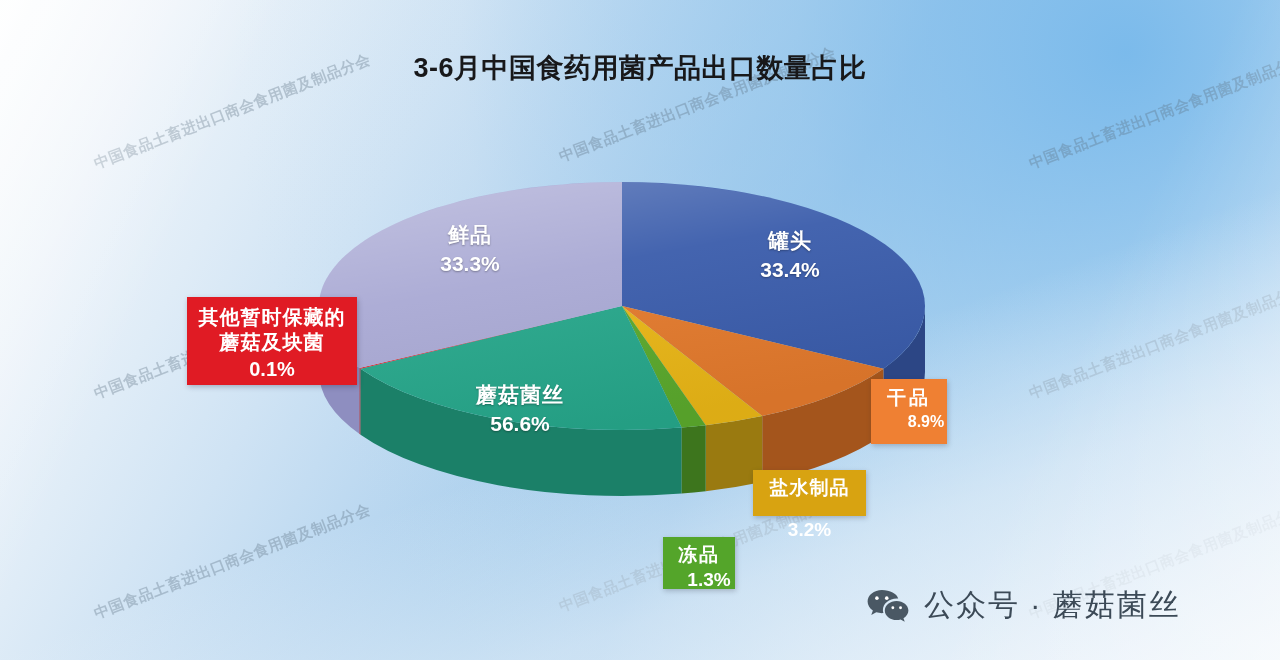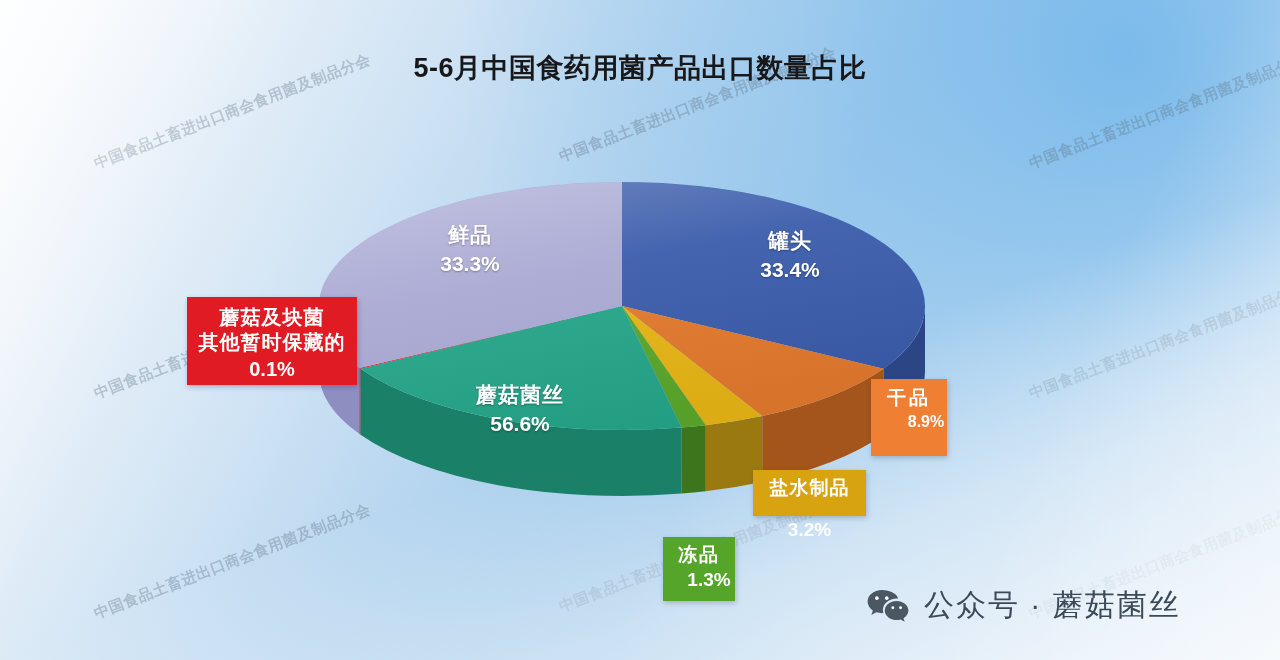--- a/index.html
+++ b/index.html
@@ -119,41 +119,41 @@
     width: 170px; height: 88px;
     background: #e01b24;
     padding-top: 8px;
     box-shadow: 1px 2px 5px rgba(40,40,60,0.28);
   }
   #callout-other .nm { font-size: 20px; line-height: 1.26; }
   #callout-other .pc { font-size: 20px; margin-top: 2px; }
 
   #callout-dried {
     left: 871px; top: 379px;
-    width: 76px; height: 77px;
+    width: 76px; height: 65px;
     background: #ef8033;
     padding-top: 7px;
     box-shadow: 1px 2px 5px rgba(40,40,60,0.25);
   }
   #callout-dried .nm { font-size: 19px; letter-spacing: 3px; }
   #callout-dried .pc { font-size: 16px; margin-top: 2px; margin-left: 34px; }
 
   #callout-brine {
     left: 753px; top: 470px;
     width: 113px; height: 46px;
     background: #d8a311;
     padding-top: 6px;
     box-shadow: 1px 2px 5px rgba(40,40,60,0.25);
   }
   #callout-brine .nm { font-size: 19px; letter-spacing: 1px; }
   #callout-brine .pc { font-size: 19px; margin-top: 18px; }
 
   #callout-frozen {
     left: 663px; top: 537px;
-    width: 72px; height: 64px;
+    width: 72px; height: 52px;
     background: #54a52a;
     padding-top: 6px;
     box-shadow: 1px 2px 5px rgba(40,40,60,0.25);
   }
   #callout-frozen .nm { font-size: 19px; letter-spacing: 2px; }
   #callout-frozen .pc { font-size: 19px; margin-top: 1px; margin-left: 20px; }
 
   
   #footer-brand {
     position: absolute;
@@ -183,21 +183,21 @@
       <div class="wm" style="left: 560px; top: 148px;">中国食品土畜进出口商会食用菌及制品分会</div>
       <div class="wm" style="left: 1030px; top: 155px;">中国食品土畜进出口商会食用菌及制品分会</div>
       <div class="wm" style="left: 95px; top: 385px;">中国食品土畜进出口商会食用菌及制品分会</div>
       <div class="wm" style="left: 560px; top: 378px;">中国食品土畜进出口商会食用菌及制品分会</div>
       <div class="wm" style="left: 1030px; top: 385px;">中国食品土畜进出口商会食用菌及制品分会</div>
       <div class="wm" style="left: 95px; top: 605px;">中国食品土畜进出口商会食用菌及制品分会</div>
       <div class="wm" style="left: 560px; top: 598px;">中国食品土畜进出口商会食用菌及制品分会</div>
       <div class="wm" style="left: 1030px; top: 605px;">中国食品土畜进出口商会食用菌及制品分会</div>
     </div>
 
-  <div id="chart-title">5-6月中国食药用菌产品出口数量占比</div>
+  <div id="chart-title">3-6月中国食药用菌产品出口数量占比</div>
 
   <div id="pie-wrap">
     <svg id="pie-svg" viewBox="0 0 700 400">
       <defs>
 
         <linearGradient id="gloss" x1="0" y1="0" x2="0.45" y2="1">
           <stop offset="0%" stop-color="#ffffff" stop-opacity="0.30"></stop>
           <stop offset="45%" stop-color="#ffffff" stop-opacity="0.05"></stop>
           <stop offset="100%" stop-color="#000000" stop-opacity="0.05"></stop>
         </linearGradient>
@@ -261,22 +261,22 @@
     <span class="nm">罐头</span>
     <span class="pc">33.4%</span>
   </div>
 
   <div class="slice-label" id="label-mycelium">
     <span class="nm">蘑菇菌丝</span>
     <span class="pc">56.6%</span>
   </div>
 
   <div class="callout" id="callout-other" style="background: rgb(224, 27, 36);">
+    <span class="nm">其他暂时保藏的</span>
     <span class="nm">蘑菇及块菌</span>
-    <span class="nm">其他暂时保藏的</span>
     <span class="pc">0.1%</span>
   </div>
 
   <div class="callout" id="callout-dried" style="background: rgb(239, 128, 51);">
     <span class="nm">干品</span>
     <span class="pc">8.9%</span>
   </div>
 
   <div class="callout" id="callout-brine" style="background: rgb(216, 163, 17);">
     <span class="nm">盐水制品</span>

